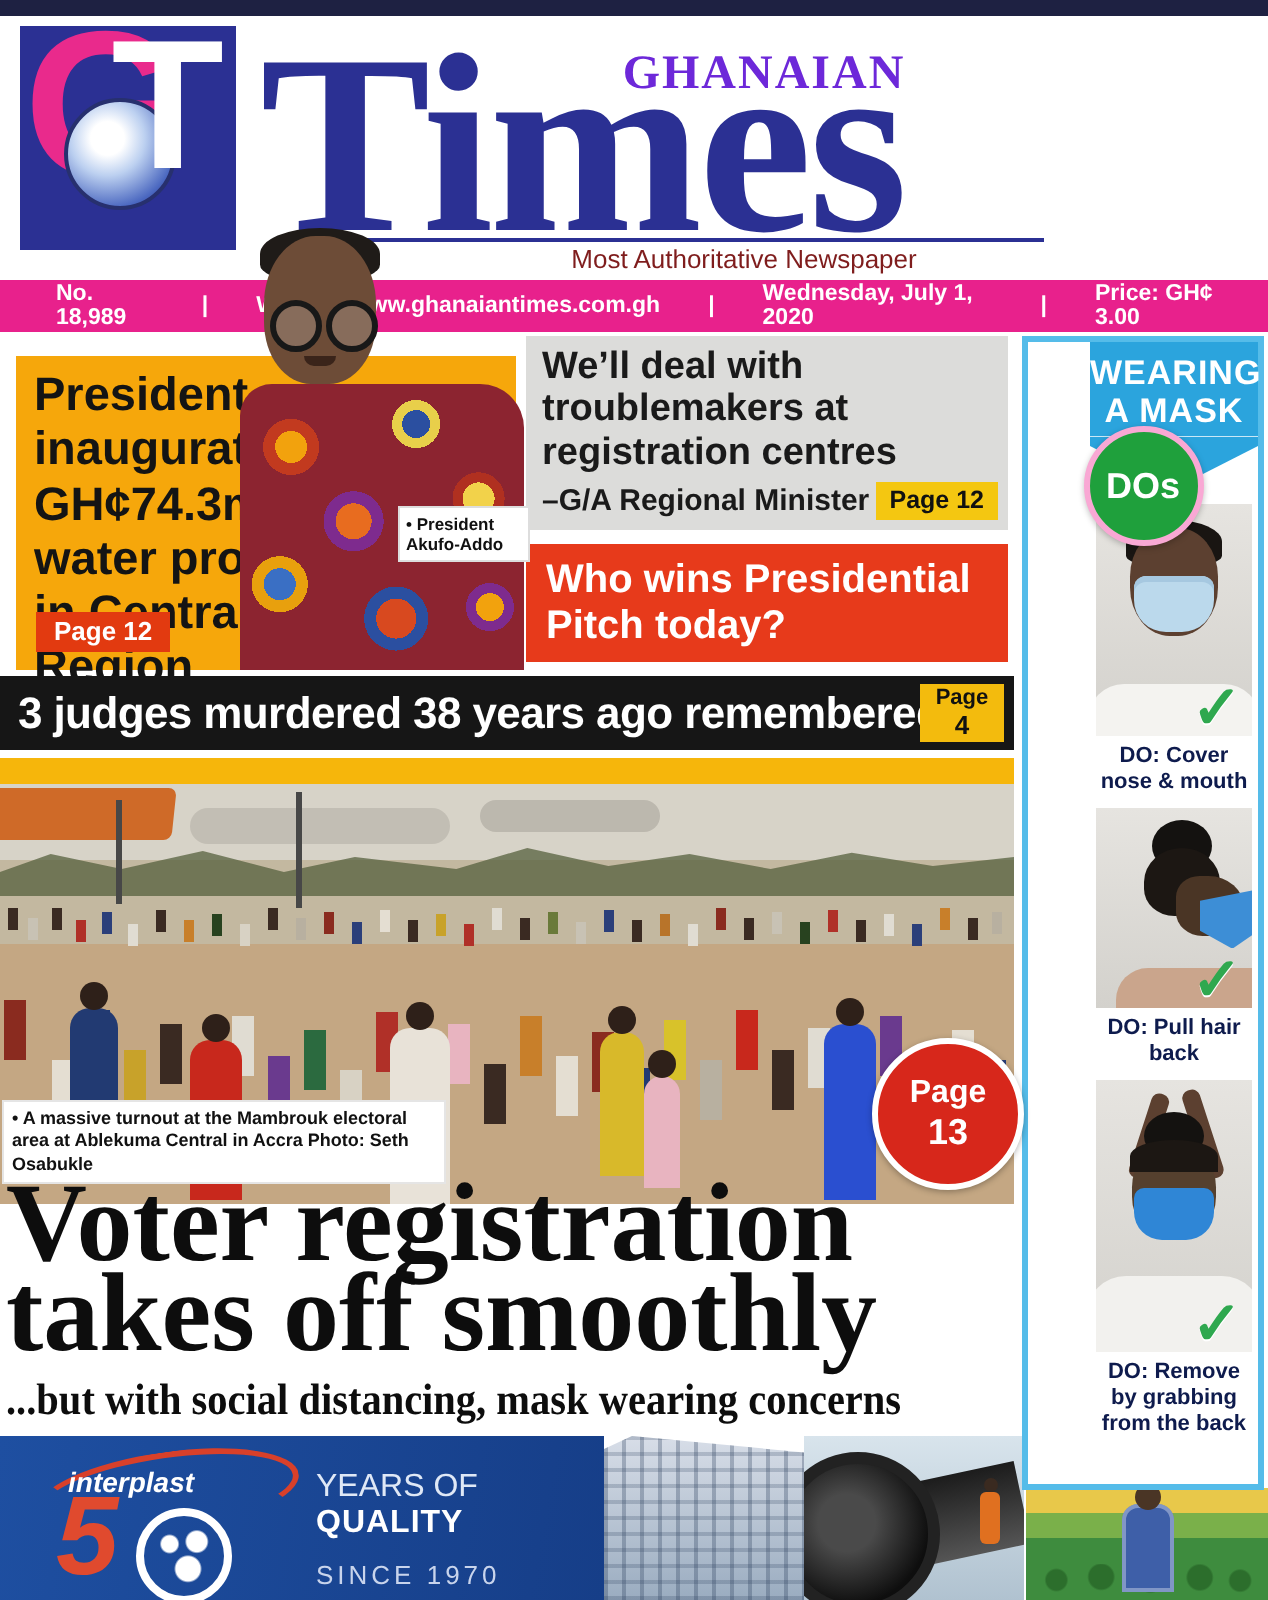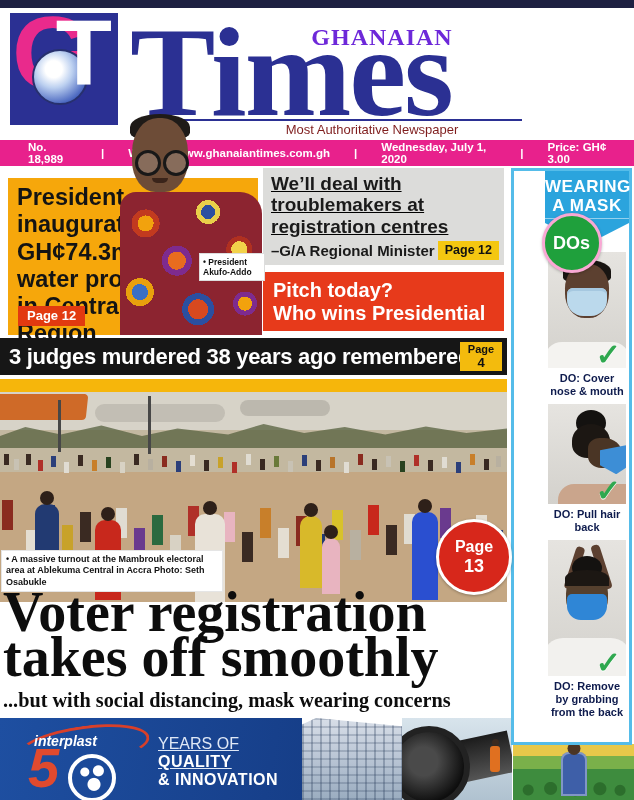--- a/index.html
+++ b/index.html
@@ -42,21 +42,21 @@
       radial-gradient(circle at 18% 22%,#f2a20d 0 8px,#c23a1f 8px 14px,transparent 14px),
       radial-gradient(circle at 62% 14%,#2b4fa0 0 7px,#e8cf4a 7px 12px,transparent 12px),
       radial-gradient(circle at 40% 48%,#e86c1f 0 9px,#7e2b8e 9px 15px,transparent 15px),
       radial-gradient(circle at 84% 40%,#f2d24a 0 8px,#b03020 8px 13px,transparent 13px),
       radial-gradient(circle at 14% 70%,#3a6fc4 0 8px,#e8a00d 8px 14px,transparent 14px),
       radial-gradient(circle at 55% 82%,#d8491f 0 10px,#2b4fa0 10px 16px,transparent 16px),
       radial-gradient(circle at 88% 78%,#f2a20d 0 7px,#7e2b8e 7px 12px,transparent 12px);}
   .prez-label{position:absolute;left:84px;top:138px;width:58px;background:#fff;color:#111;font:bold 8.5px/1.2 "Liberation Sans",sans-serif;padding:3px 3px;box-shadow:0 0 0 1px #ddd;}
 
   
-  .grey-box{left:263px;top:168px;width:241px;height:97px;background:#DCDCDA;z-index:2;box-sizing:border-box;padding:5px 8px;text-decoration:underline;}
+  .grey-box{left:263px;top:168px;width:241px;height:97px;background:#DCDCDA;z-index:2;box-sizing:border-box;padding:5px 8px;}
   .grey-head{font:bold 19px/1.12 "Liberation Sans",sans-serif;color:#1a1a1a;}
   .grey-row{position:absolute;left:8px;right:5px;bottom:5px;display:flex;justify-content:space-between;align-items:center;}
   .grey-attr{font:bold 15px "Liberation Sans",sans-serif;color:#1a1a1a;}
   .badge-yellow{background:#F4C711;color:#111;font:bold 12.5px "Liberation Sans",sans-serif;padding:2px 7px 3px;}
   .red-box{left:263px;top:272px;width:241px;height:59px;background:#E73A1B;z-index:2;box-sizing:border-box;padding:7px 10px;
     font:bold 20px/1.15 "Liberation Sans",sans-serif;color:#fff;}
 
   
   .black-bar{left:0;top:338px;width:507px;height:37px;background:#161616;z-index:2;display:flex;align-items:center;}
   .black-bar-text{color:#fff;font:bold 22px "Liberation Sans",sans-serif;padding-left:9px;letter-spacing:-0.3px;}
@@ -138,21 +138,21 @@
 
   
   .ad-blue{left:0;top:718px;width:302px;height:82px;background:linear-gradient(100deg,#1E4FA1,#163E88);overflow:hidden;}
   .swoosh{position:absolute;left:18px;top:8px;width:126px;height:34px;border:3px solid #D8402A;border-radius:50%;
     border-bottom-color:transparent;border-left-color:transparent;transform:rotate(-8deg);}
   .brand{position:absolute;left:34px;top:15px;font:italic bold 14px "Liberation Sans",sans-serif;color:#fff;}
   .big5{position:absolute;left:28px;top:22px;font:italic bold 56px/1 "Liberation Sans",sans-serif;color:#E04A2E;}
   .zero{position:absolute;left:68px;top:36px;width:40px;height:40px;border:4px solid #fff;border-radius:50%;
     background:radial-gradient(circle at 32% 35%,#fff 0 4px,transparent 5px),radial-gradient(circle at 66% 32%,#fff 0 5px,transparent 6px),radial-gradient(circle at 55% 66%,#fff 0 6px,transparent 7px);}
   .ad-lines{position:absolute;left:158px;top:17px;color:#fff;}
-  .ad-l1{font:16px "Liberation Sans",sans-serif;color:#dfe8f6;text-decoration:underline;}
+  .ad-l1{font:16px "Liberation Sans",sans-serif;color:#dfe8f6;}
   .ad-l1 b,.ad-l2{font:bold 16px "Liberation Sans",sans-serif;color:#fff;letter-spacing:.5px;}
   .ad-l3{margin-top:9px;font:13px "Liberation Sans",sans-serif;color:#c8d4ec;letter-spacing:2px;}
   .ad-build{left:302px;top:718px;width:100px;height:82px;background:linear-gradient(180deg,#d8dee8,#9aacc0);
     clip-path:polygon(14% 0,100% 10%,100% 100%,0 100%,0 8%);}
   .ad-build::after{content:"";position:absolute;inset:0;background:
     repeating-linear-gradient(90deg,rgba(40,60,90,.30) 0 2px,transparent 2px 9px),
     repeating-linear-gradient(180deg,rgba(40,60,90,.22) 0 2px,transparent 2px 8px);}
   .ad-pipe{left:402px;top:718px;width:110px;height:82px;background:linear-gradient(#d8e4ec,#b0c2d0);overflow:hidden;}
   .pipe-body{position:absolute;left:34px;top:20px;width:76px;height:42px;background:linear-gradient(#1c1c1c,#555);transform:rotate(-12deg);}
   .pipe-face{position:absolute;left:-14px;top:8px;width:70px;height:70px;border-radius:50%;border:6px solid #222;
@@ -222,22 +222,22 @@
     <div>troublemakers at</div>
     <div>registration centres</div>
   </div>
   <div class="grey-row">
     <span class="grey-attr">–G/A Regional Minister</span>
     <span class="badge-yellow">Page 12</span>
   </div>
 </div>
 
 <div class="abs red-box">
+  <div>Who wins Presidential</div>
   <div>Pitch today?</div>
-  <div>Who wins Presidential</div>
 </div>
 
 <div class="abs black-bar">
   <span class="black-bar-text">3 judges murdered 38 years ago remembered</span>
   <span class="badge-page4">
     <span>Page</span>
     <span class="num">4</span>
   </span>
 </div>
 <div class="abs yellow-stripe"></div>
@@ -313,21 +313,20 @@
   <div class="mask-cap">DO: Remove by grabbing from the back</div>
 </div>
 
 <div class="abs ad-blue">
   <div class="swoosh"></div>
   <div class="brand">interplast</div>
   <div class="big5">5</div>
   <div class="zero"></div>
   <div class="ad-lines">
     <div class="ad-l1"><span>YEARS OF </span><b>QUALITY</b></div>
-    <div class="ad-l2">&amp; INNOVATION</div>
     <div class="ad-l3">SINCE 1970</div>
   </div>
 </div>
 <div class="abs ad-build"></div>
 <div class="abs ad-pipe">
   <div class="pipe-body"></div>
   <div class="pipe-face"></div>
   <div class="worker"></div>
 </div>
 <div class="abs ad-field">

